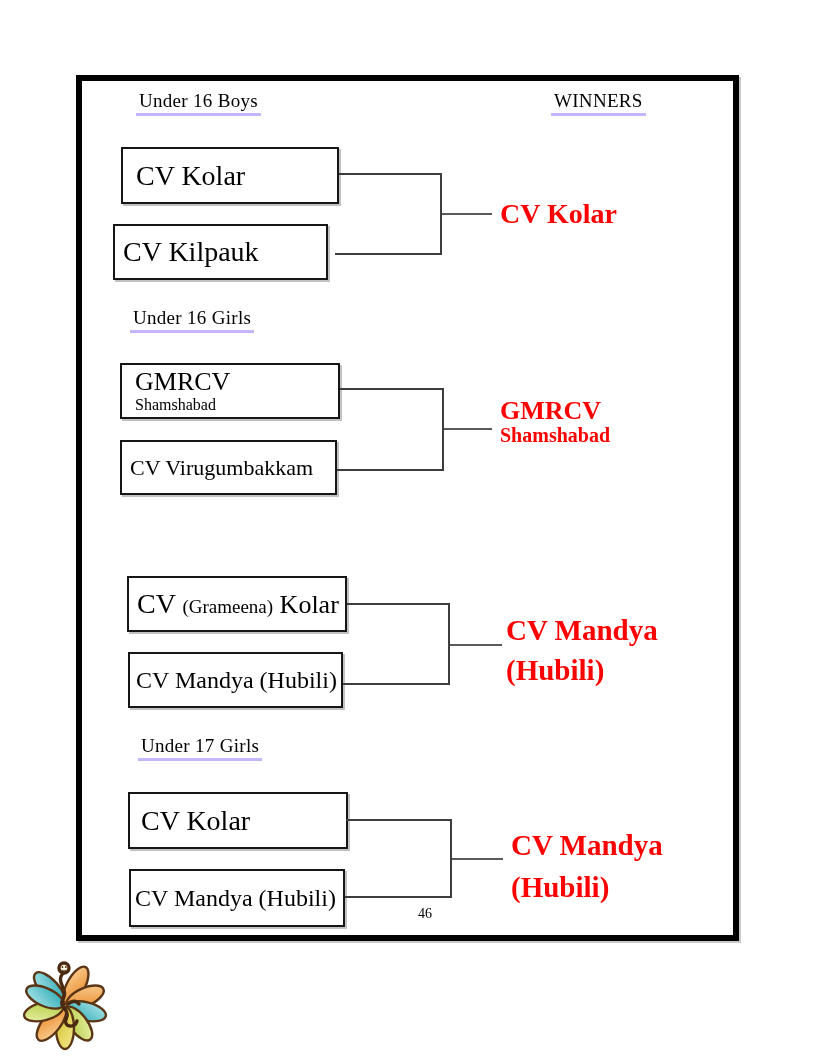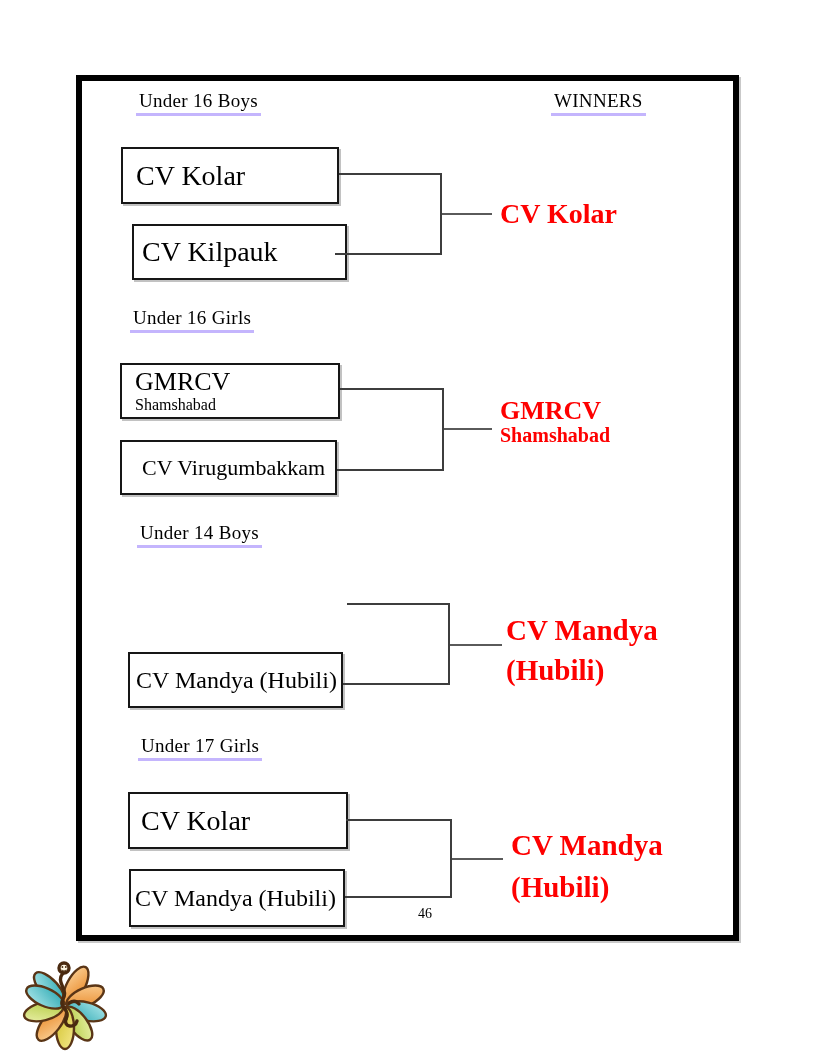--- a/index.html
+++ b/index.html
@@ -22,25 +22,25 @@
   .h-win {left:519px;top:90px;margin-left:32px;}
   .h-u16g{left:130px;top:307px;text-align:center;}
   .h-u14b{left:137px;top:522px;}
   .h-u14g{left:138px;top:735px;}
   
   .teambox{
     position:absolute;border:2px solid #161616;background:#fff;box-sizing:border-box;
     box-shadow:2px 2px 0 rgba(120,120,120,.45);overflow:hidden;white-space:nowrap;
   }
   .b1{left:121px;top:147px;width:218px;height:57px;font-size:28px;line-height:53px;padding-left:13px;}
-  .b2{left:132px;top:224px;width:215px;height:56px;font-size:28px;line-height:52px;padding-left:8px;}
+  .b2{left:113px;top:224px;width:215px;height:56px;font-size:28px;line-height:52px;padding-left:8px;}
   .b3{left:120px;top:363px;width:220px;height:56px;padding-left:13px;}
   .b3 .l1{display:block;font-size:26px;line-height:28px;margin-top:3px;}
   .b3 .l2{display:block;font-size:16px;line-height:18px;}
-  .b4{left:120px;top:440px;width:217px;height:55px;font-size:22px;line-height:51px;padding-left:20px;}
+  .b4{left:120px;top:440px;width:217px;height:55px;font-size:22px;line-height:51px;padding-left:8px;}
   .b5{left:127px;top:576px;width:220px;height:56px;font-size:28px;line-height:52px;padding-left:8px;}
   .b5 .small{font-size:19px;}
   .b5 .mid{font-size:26px;}
   .b6{left:128px;top:652px;width:215px;height:56px;font-size:24px;line-height:52px;padding-left:6px;}
   .b7{left:128px;top:792px;width:220px;height:57px;font-size:28px;line-height:53px;padding-left:11px;}
   .b8{left:129px;top:869px;width:216px;height:58px;font-size:24px;line-height:54px;padding-left:4px;}
   
   .line{position:absolute;background:#3d3d3d;}
   .hline{height:2px;}
   .vline{width:2px;}
@@ -63,21 +63,20 @@
 </head>
 <body>
 
 <div id="page">
 
   <div id="frame"></div>
 
   <div class="heading h-u16b">Under 16 Boys</div>
   <div class="heading h-win">WINNERS</div>
   <div class="heading h-u16g">Under 16 Girls</div>
-  <div class="heading h-u14b">Under 14 Boys</div>
   <div class="heading h-u14g">Under 17 Girls</div>
 
   <div class="teambox b1">
     <span>CV Kolar</span>
   </div>
   <div class="teambox b2">
     <span>CV Kilpauk</span>
   </div>
   <div class="line hline" style="left:339px;top:173px;width:101px;"></div>
   <div class="line hline" style="left:335px;top:253px;width:105px;"></div>
@@ -96,20 +95,23 @@
   </div>
   <div class="line hline" style="left:340px;top:388px;width:102px;"></div>
   <div class="line hline" style="left:337px;top:469px;width:105px;"></div>
   <div class="line vline" style="left:442px;top:388px;height:83px;"></div>
   <div class="line midline" style="left:444px;top:428px;width:48px;"></div>
   <div class="winner w2">
     <span class="l1">GMRCV</span>
     <span class="l2">Shamshabad</span>
   </div>
 
+  <div class="teambox b5">
+    <span>CV </span><span class="small">(Grameena)</span><span class="mid"> Kolar</span>
+  </div>
   <div class="teambox b6">
     <span>CV Mandya (Hubili)</span>
   </div>
   <div class="line hline" style="left:347px;top:603px;width:101px;"></div>
   <div class="line hline" style="left:343px;top:683px;width:105px;"></div>
   <div class="line vline" style="left:448px;top:603px;height:82px;"></div>
   <div class="line midline" style="left:450px;top:644px;width:52px;"></div>
   <div class="winner w3">
     <span class="l">CV Mandya</span>
     <span class="l">(Hubili)</span>

